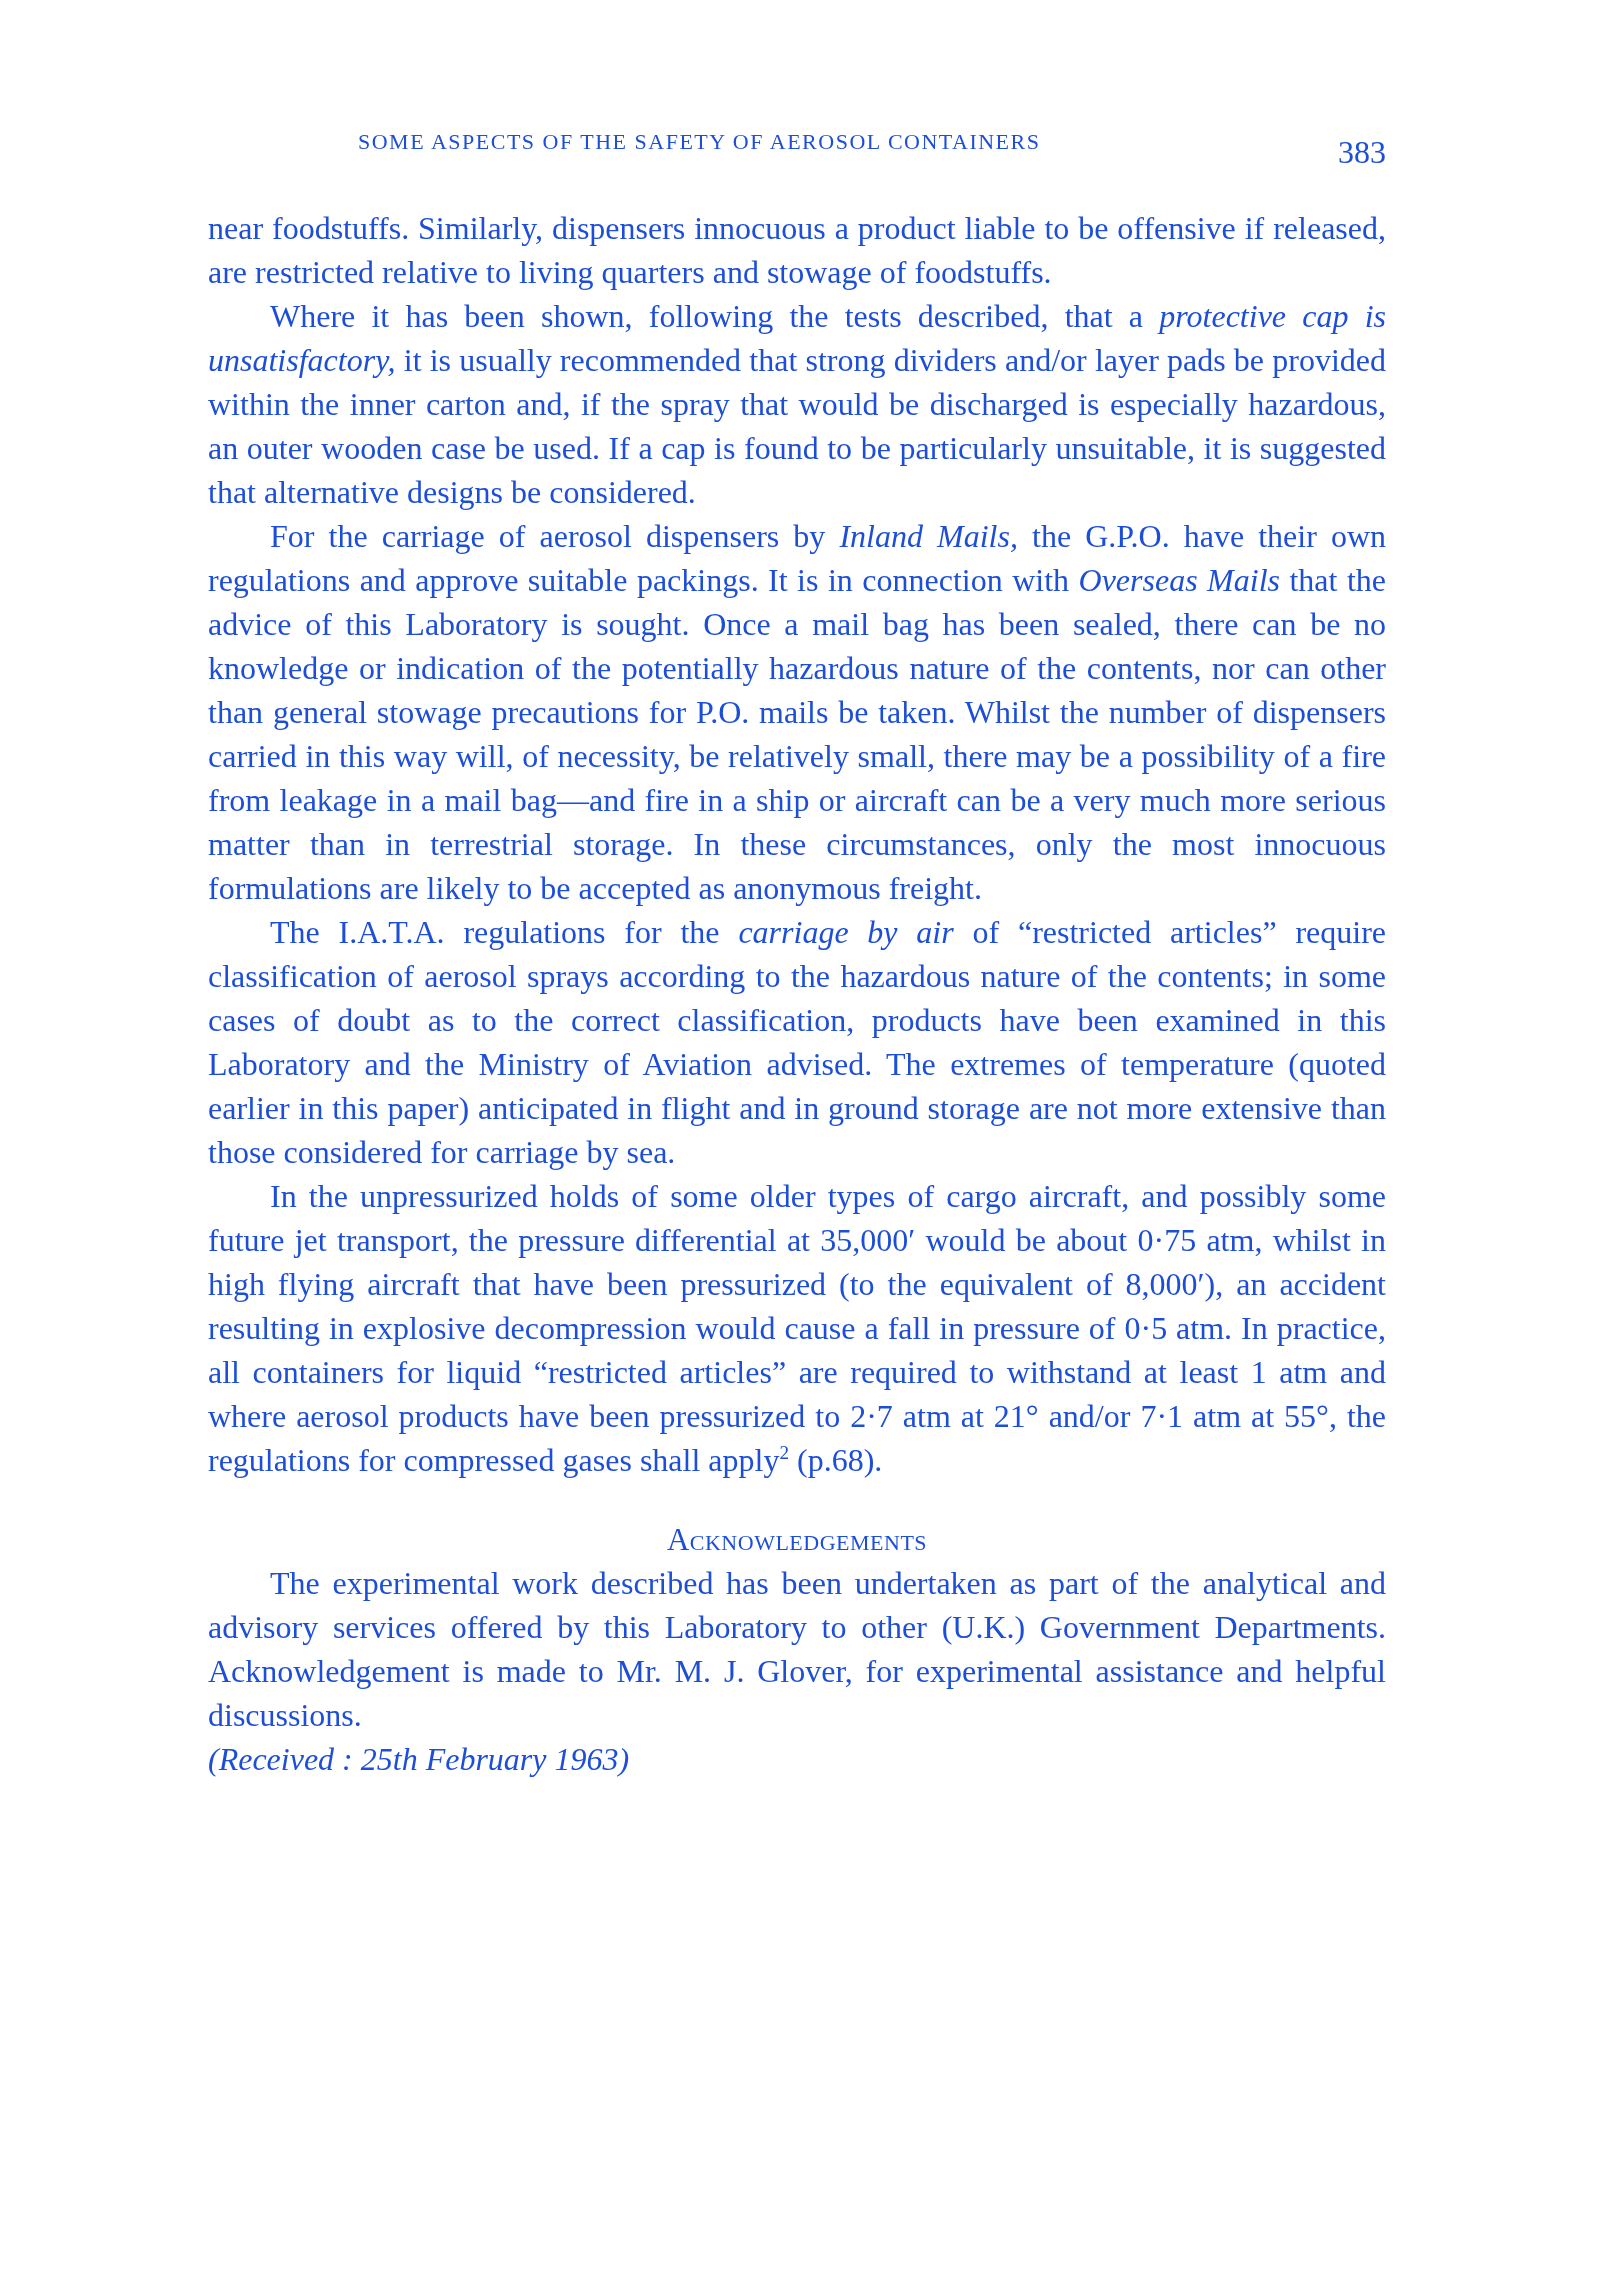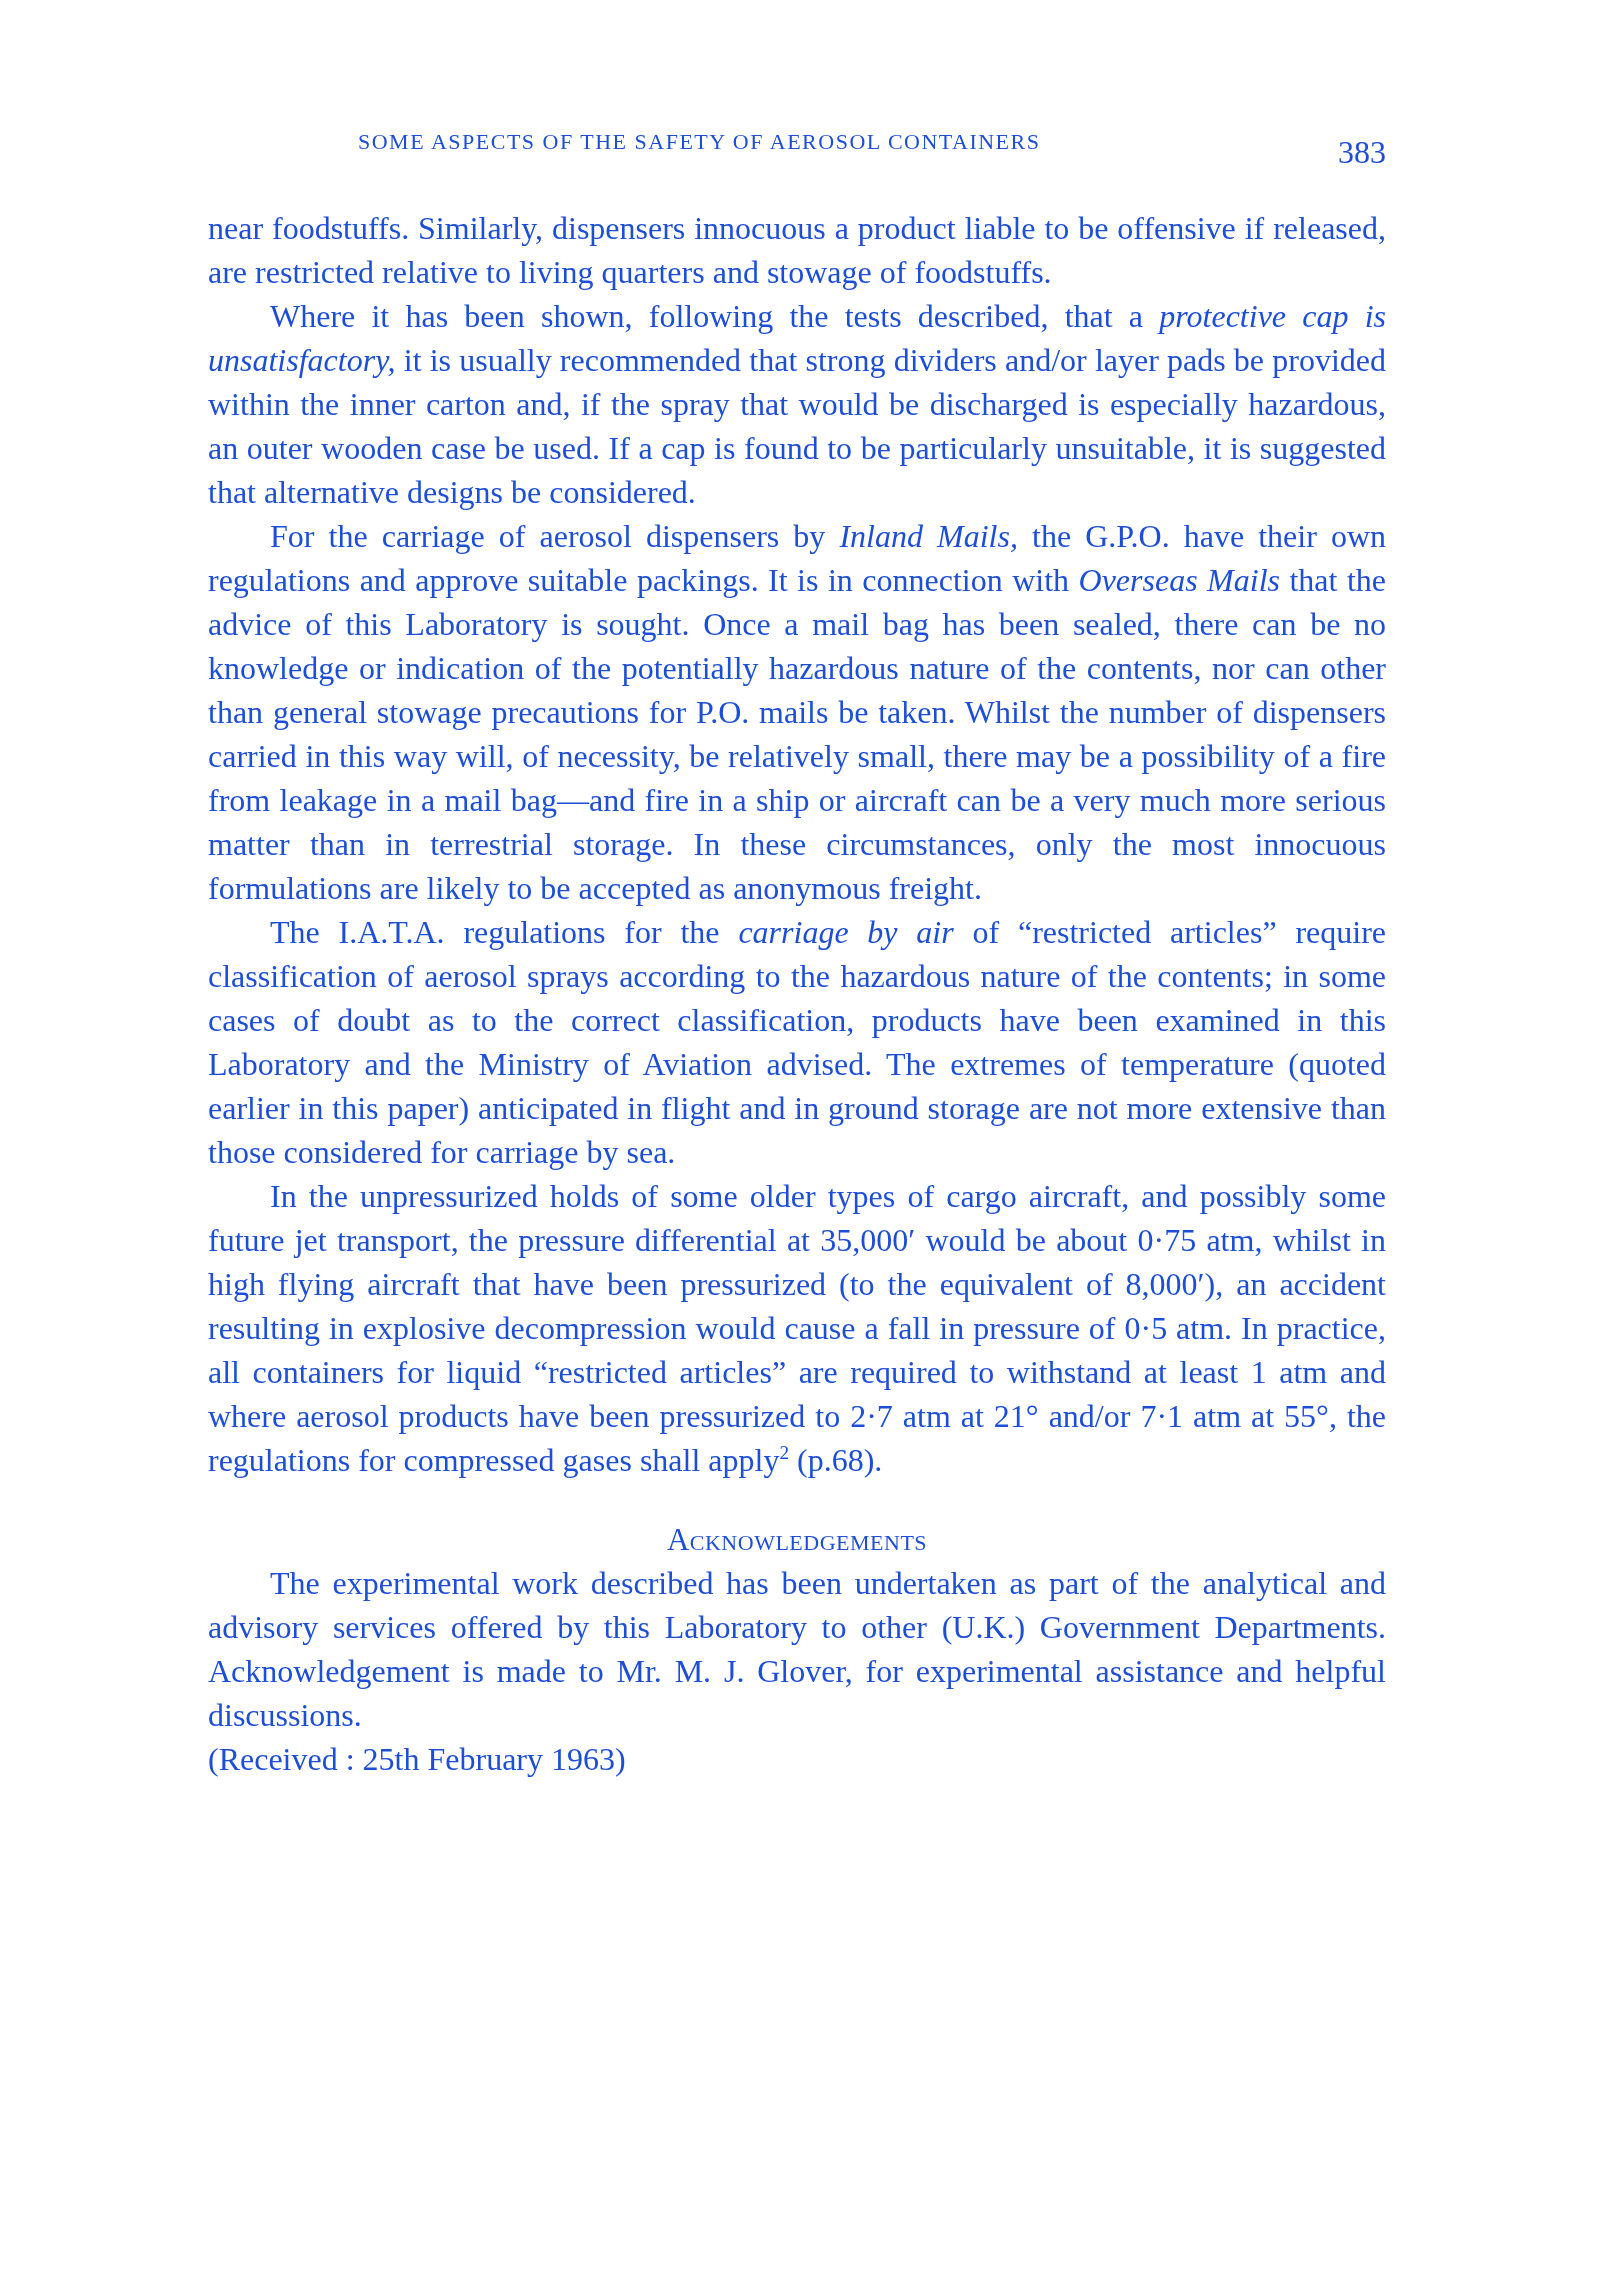--- a/index.html
+++ b/index.html
@@ -6,21 +6,21 @@
   body { width: 1606px; height: 2293px; position: relative; overflow: hidden; }
   .page { position: absolute; left: 208px; top: 114px; width: 1178px; color: #1d4ed8;
     font-family: "Liberation Serif", "DejaVu Serif", serif; font-size: 32px; line-height: 44px; }
   .running-head { position: relative; height: 48px; margin-bottom: 44px; }
   .running-title { position: absolute; left: 150px; top: 5.8px; font-size: 22px; letter-spacing: 1.5px; text-transform: uppercase; }
   .page-number { position: absolute; right: 0; top: 16px; font-size: 32px; }
   p { margin: 0; text-align: justify; text-align-last: left; }
   p.indent { text-indent: 62px; }
   em { font-style: italic; }
   .section-heading { text-align: center; font-variant: small-caps; font-size: 31px; line-height: 43px; letter-spacing: 0.5px; margin-top: 36px; }
-  .received { text-align: left; }
+  .received { text-align: left; font-style: italic; }
   sup { font-size: 60%; line-height: 0; vertical-align: 0.6em; }
 </style>
 </head>
 <body>
 
 <div class="page">
   <div class="running-head">
     <span class="running-title">Some Aspects of the Safety of Aerosol Containers</span>
     <span class="page-number">383</span>
   </div>

